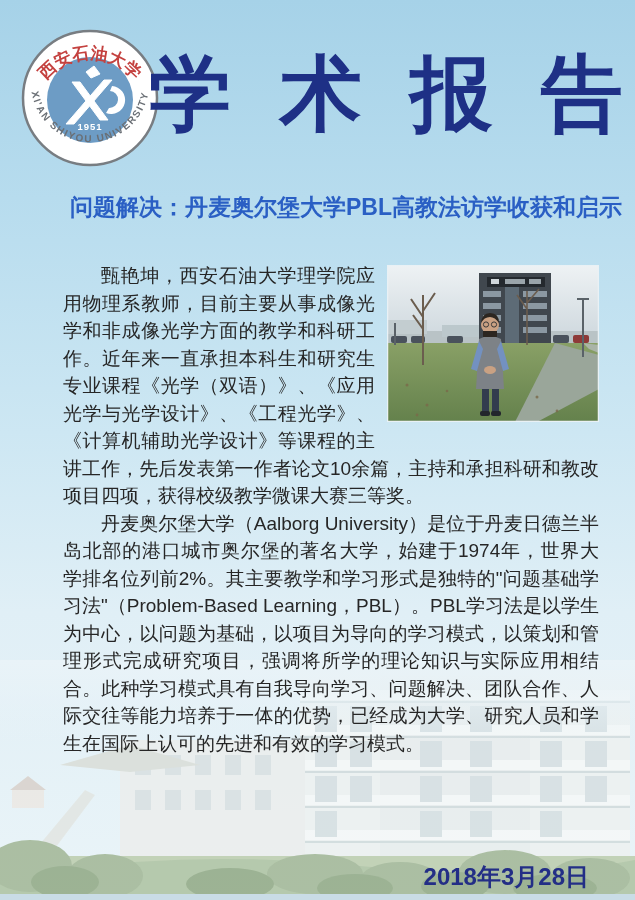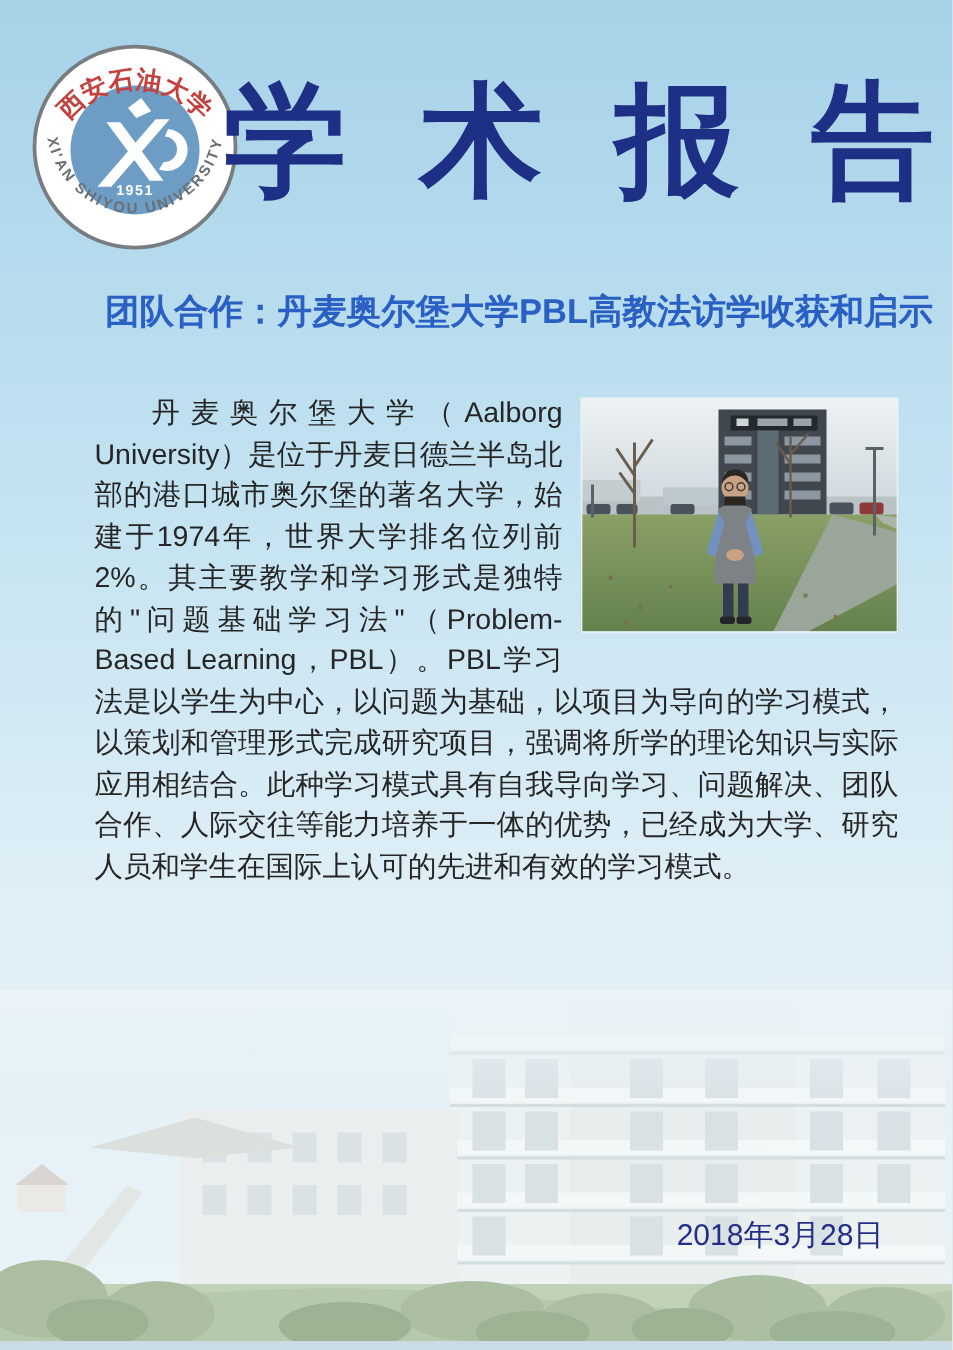--- a/index.html
+++ b/index.html
@@ -25,21 +25,21 @@
   
   .announce{position:absolute;left:70px;top:188px;width:540px;color:#2a5fc4;font-size:23px;line-height:39px;font-weight:600;}
   .announce .line{white-space:nowrap;}
   
   .body-block{position:absolute;left:63px;top:262px;width:536px;color:#262626;font-size:19px;line-height:27.5px;text-align:justify;}
   .speaker-photo{float:right;width:212px;height:157px;margin:3px 0 7px 12px;display:block;}
   .body-block p{margin:0;text-indent:2em;}
   
   .footer-info{position:absolute;left:73px;top:726px;color:#232e86;font-size:21px;font-weight:bold;}
   .footer-info .line{margin-bottom:25px;white-space:nowrap;}
-  .sign-block{position:absolute;right:46px;top:806px;text-align:right;color:#232e86;font-size:20px;font-weight:normal;line-height:37px;}
+  .sign-block{position:absolute;right:46px;top:858px;text-align:right;color:#232e86;font-size:24px;font-weight:bold;line-height:37px;}
 </style>
 </head>
 <body>
 
 <div class="poster">
 
   <svg class="campus-photo" viewBox="0 0 635 240" aria-hidden="true">
     <defs>
       <linearGradient id="fadeTop" x1="0" y1="0" x2="0" y2="1">
         <stop offset="0" stop-color="#e9f3f8" stop-opacity="1"></stop>
@@ -154,21 +154,21 @@
     </text>
 
     <text font-size="10" fill="#6a6f75" letter-spacing="1.6" font-weight="bold">
       <textPath href="#arcBottom" startOffset="50%" text-anchor="middle">XI'AN SHIYOU UNIVERSITY</textPath>
     </text>
   </svg>
 
   <div class="main-title">学 术 报 告</div>
 
   <div class="announce">
-    <div class="line"><span>团队合作：</span><span>丹麦奥尔堡大学PBL高教法访学收获和启示</span></div>
+    <div class="line"><span>问题解决：</span><span>丹麦奥尔堡大学PBL高教法访学收获和启示</span></div>
   </div>
 
   <div class="body-block">
 
     <svg class="speaker-photo" viewBox="0 0 212 157">
       <defs>
         <linearGradient id="sky" x1="0" y1="0" x2="0" y2="1">
           <stop offset="0" stop-color="#eef2f4"></stop>
             <stop offset="1" stop-color="#ccd6dc"></stop>
         </linearGradient>
@@ -245,20 +245,21 @@
         <circle cx="103" cy="60" r="9" fill="#c9a183"></circle>
         <path d="M94 58 Q95 48 103 48 Q112 48 112 58 Q108 52 103 52 Q97 52 94 58 Z" fill="#2c2620"></path>
         <rect x="96" y="66" width="14" height="6" fill="#2c2620"></rect>
         <g stroke="#3a3a3a" stroke-width="1" fill="none">
           <circle cx="99" cy="59.5" r="2.6"></circle>
             <circle cx="107" cy="59.5" r="2.6"></circle>
         </g>
       </g>
       <rect x="0.5" y="0.5" width="211" height="156" fill="none" stroke="#e9f1f5" stroke-width="1.5"></rect>
     </svg>
+    <p>甄艳坤，西安石油大学理学院应用物理系教师，目前主要从事成像光学和非成像光学方面的教学和科研工作。近年来一直承担本科生和研究生专业课程《光学（双语）》、《应用光学与光学设计》、《工程光学》、《计算机辅助光学设计》等课程的主讲工作，先后发表第一作者论文10余篇，主持和承担科研和教改项目四项，获得校级教学微课大赛三等奖。</p>
     <p>丹麦奥尔堡大学（Aalborg University）是位于丹麦日德兰半岛北部的港口城市奥尔堡的著名大学，始建于1974年，世界大学排名位列前2%。其主要教学和学习形式是独特的"问题基础学习法"（Problem-Based Learning，PBL）。PBL学习法是以学生为中心，以问题为基础，以项目为导向的学习模式，以策划和管理形式完成研究项目，强调将所学的理论知识与实际应用相结合。此种学习模式具有自我导向学习、问题解决、团队合作、人际交往等能力培养于一体的优势，已经成为大学、研究人员和学生在国际上认可的先进和有效的学习模式。</p>
   </div>
 
   <div class="footer-info">
   </div>
 
   <div class="sign-block">
     <div>2018年3月28日</div>
   </div>
 

